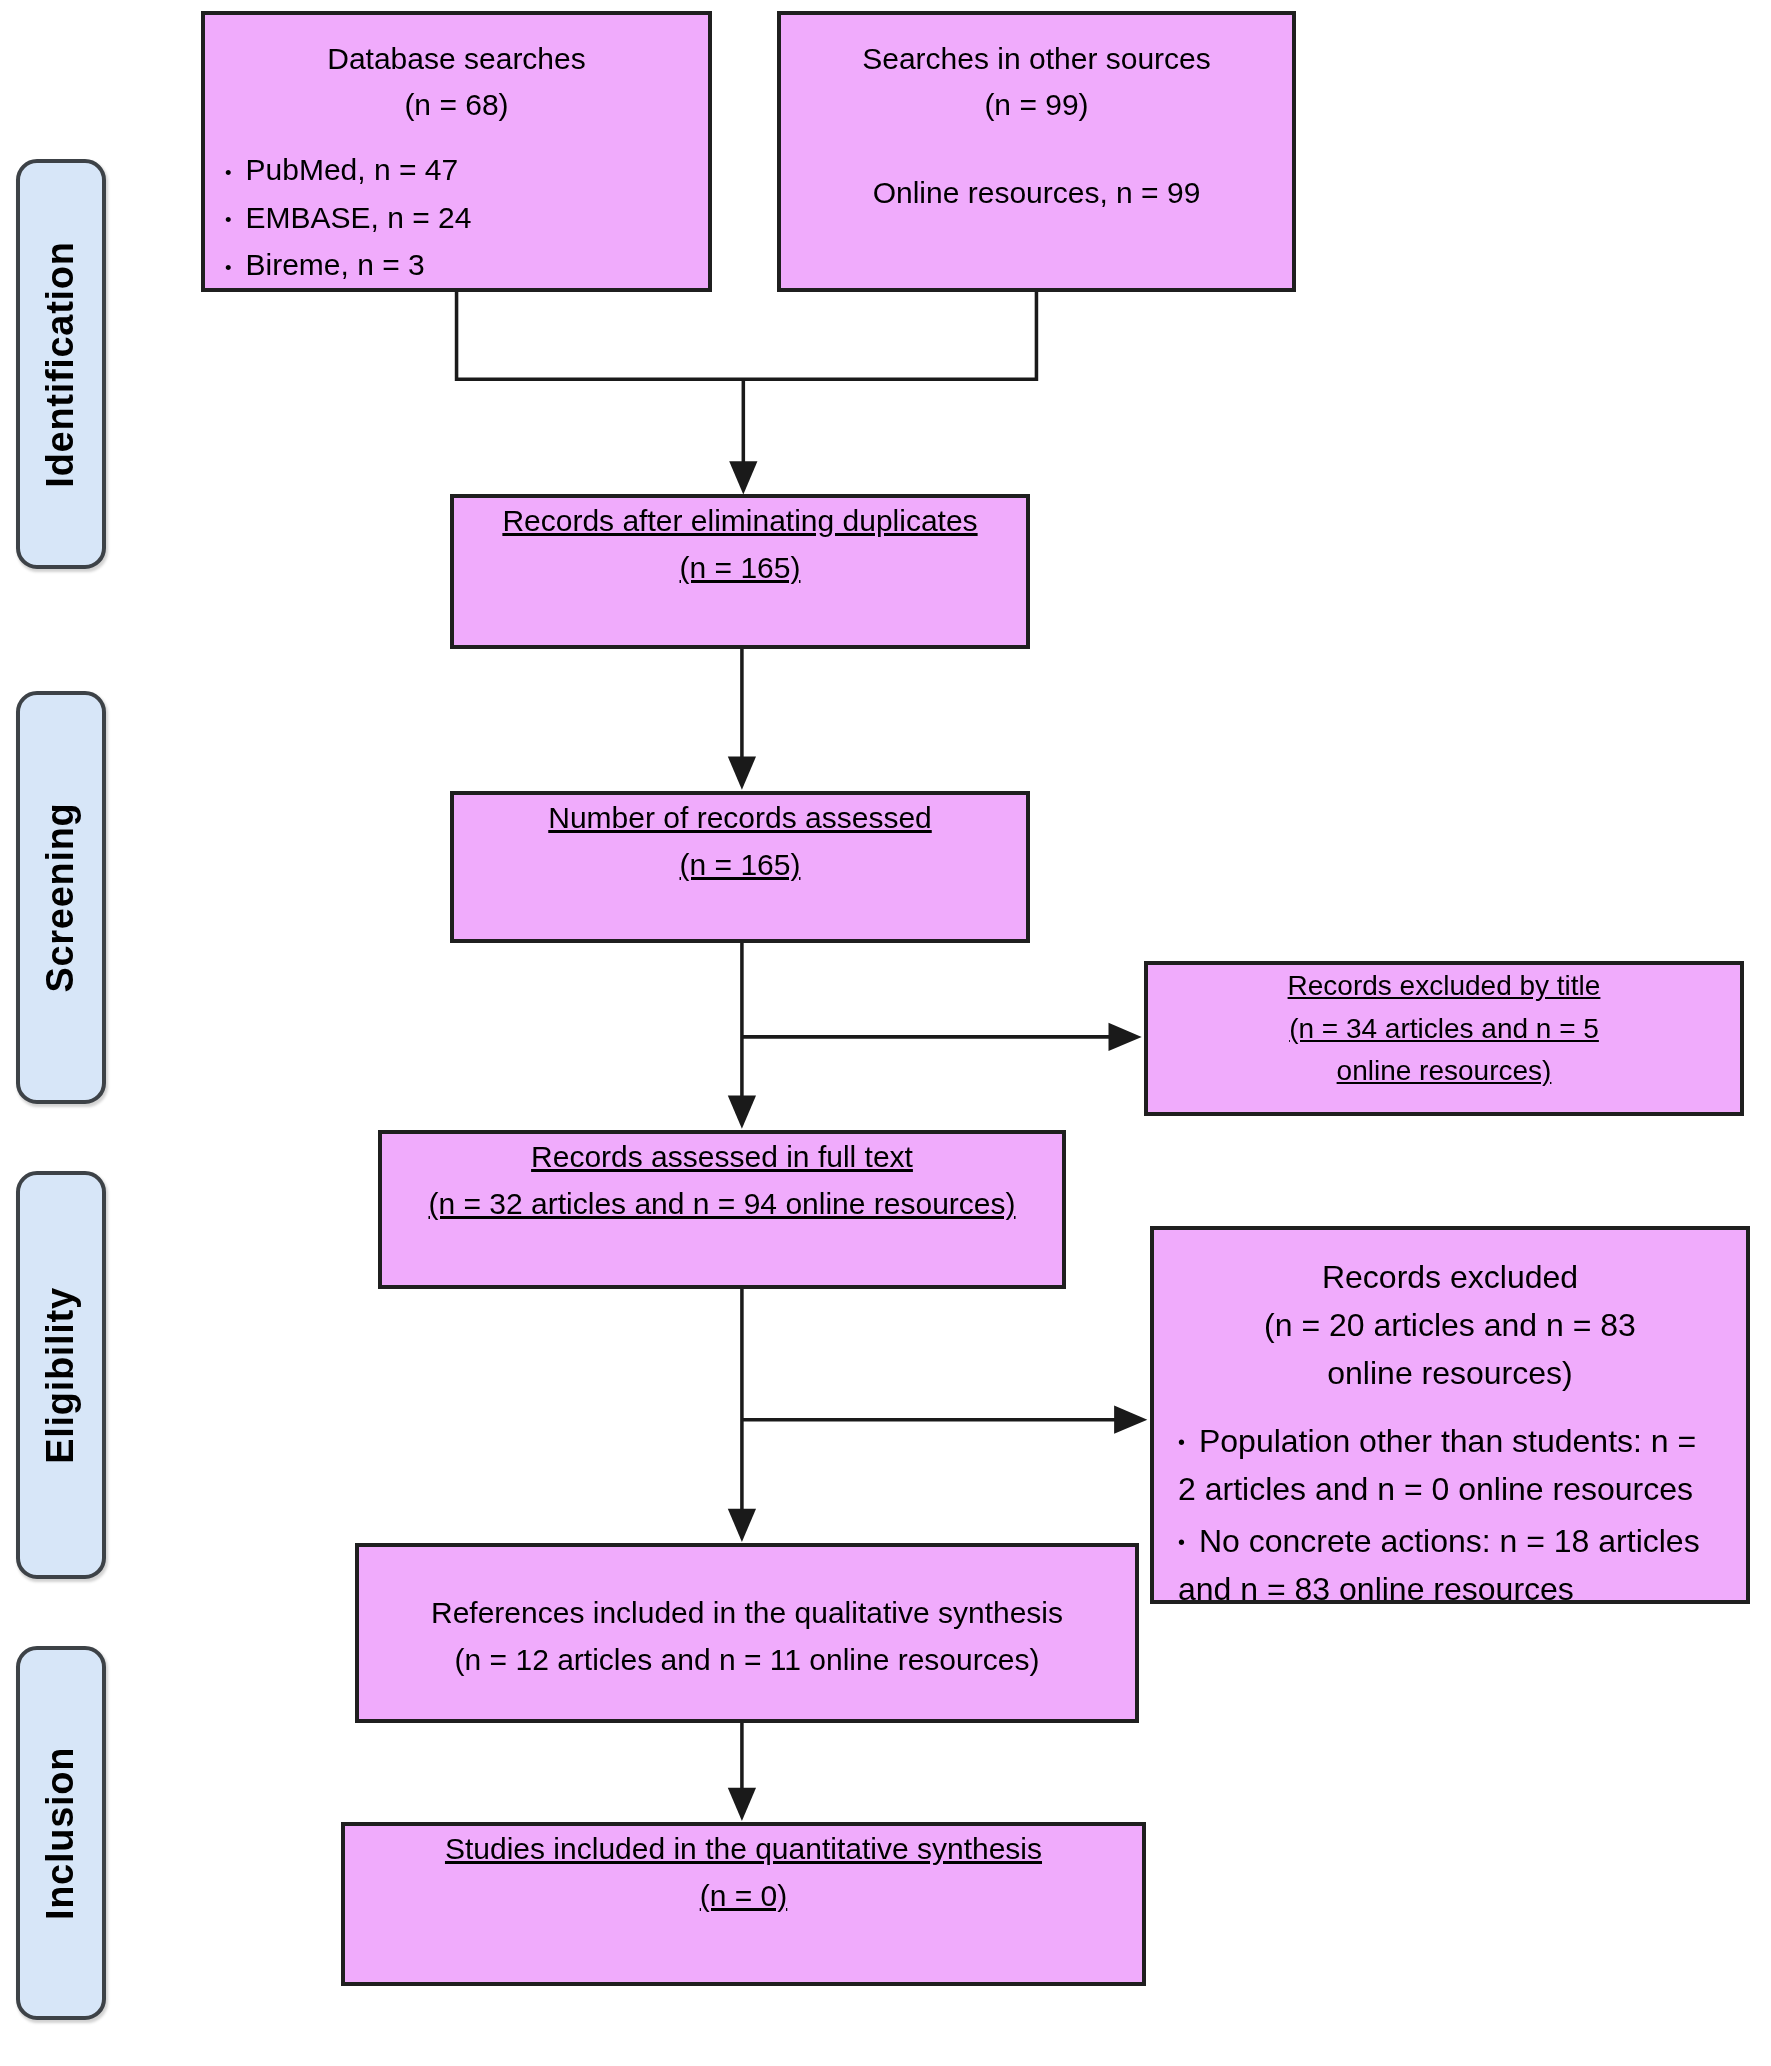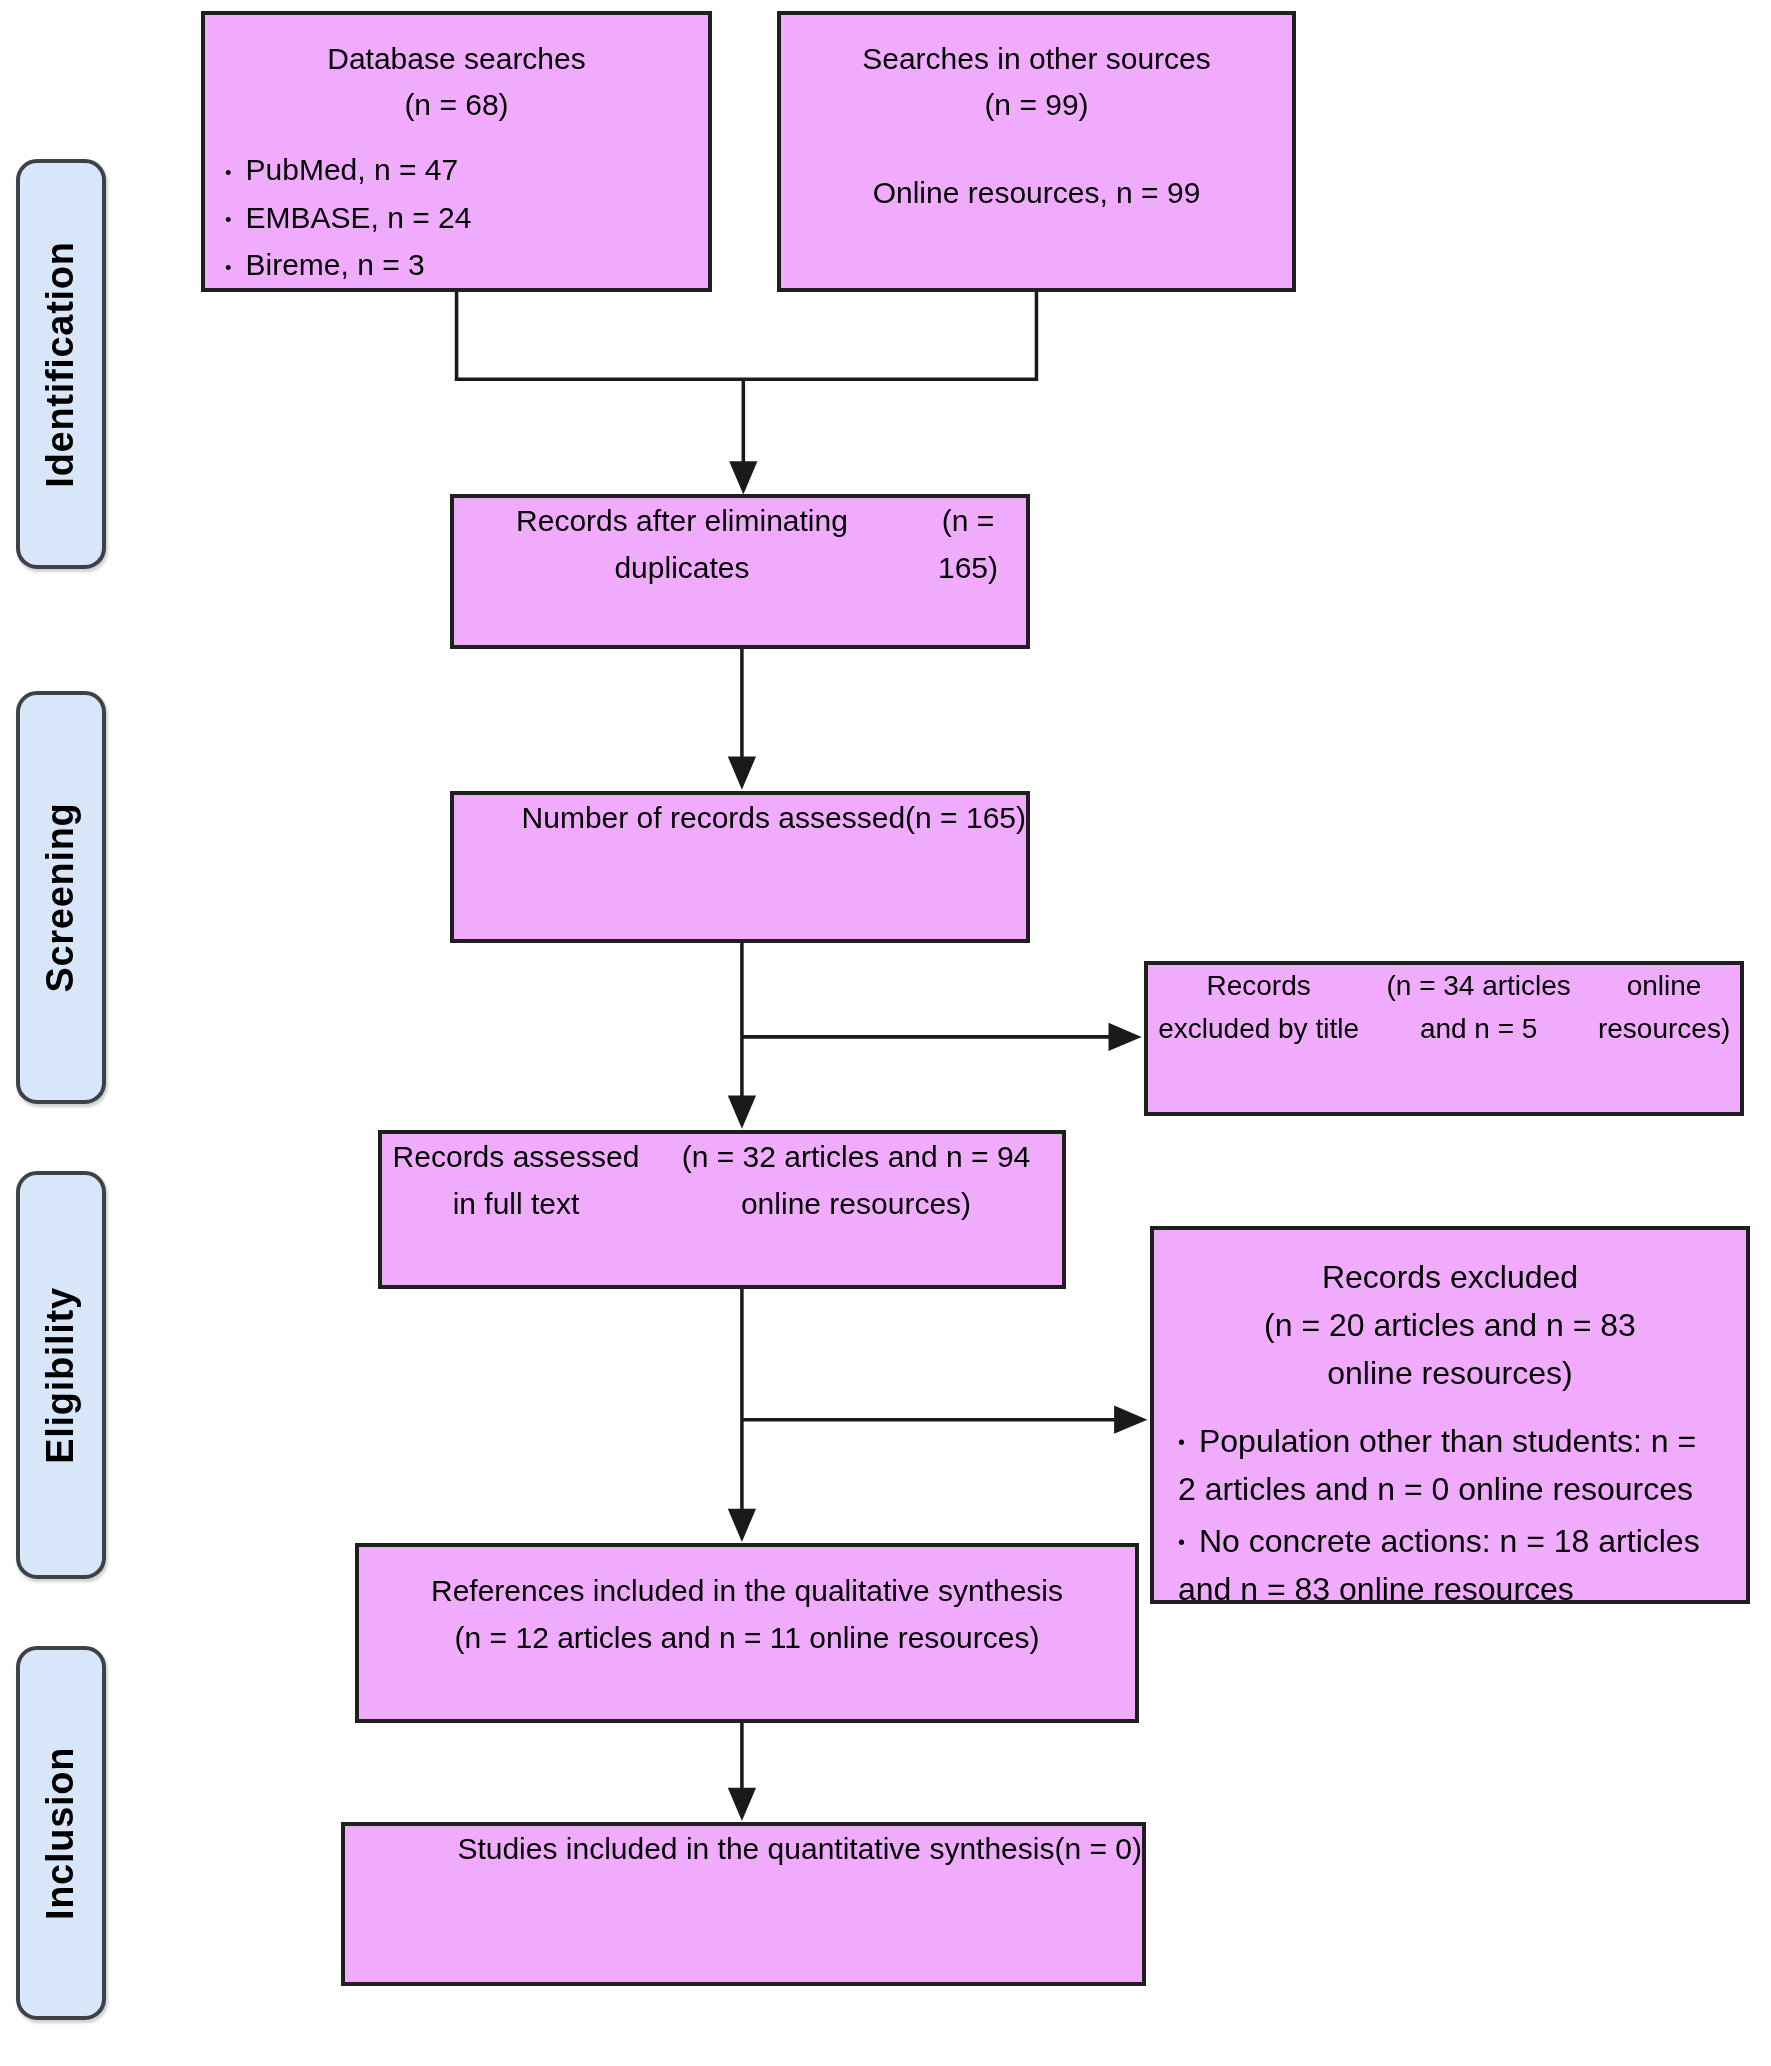--- a/index.html
+++ b/index.html
@@ -51,30 +51,30 @@
   .box {
     position:absolute;
     background:#f0abfc;
     border:4.2px solid var(--box-border);
     box-sizing:border-box;
     font-size:30px;
     line-height:1.55;
     text-align:center;
   }
   .box .line { display:block; }
-  .centered { display:flex; flex-direction:row; justify-content:flex-end; }
+  .centered { display:flex; flex-direction:column; justify-content:flex-start;text-decoration:underline; }
 
   #box-db         { left:201px;  top:10.6px;   width:511px;  height:281px; padding-top:21px; }
   #box-other      { left:777px; top:10.6px;   width:519px;  height:281px; padding-top:21px; }
   #box-dedup      { left:450px;  top:494px;  width:580px;  height:155px; }
   #box-assessed   { left:450px;  top:791px; width:580px;  height:152px; }
   #box-excl-title { left:1144px; top:961px; width:600px;  height:155px; font-size:28px; line-height:1.52; }
   #box-fulltext   { left:378px;  top:1130px; width:688px; height:159px; }
   #box-excl-full  { left:1150px; top:1226px; width:600px;  height:378px; padding:22.6px 20px 0 20px; font-size:32px; line-height:1.5; }
-  #box-qual       { left:355px;  top:1543px; width:784px; height:180px; padding-top:21px; }
+  #box-qual       { left:355px;  top:1543px; width:784px; height:180px; padding-top:43px; }
   #box-quant      { left:341px;  top:1822px; width:805px; height:164px; }
 
   
   ul.bullets { list-style:none; margin:18.4px 0 0 0; padding:0 0 0 20px; text-align:left; font-size:30px; }
   ul.bullets li { line-height:45px; }
   .bullet-dot { font-size:0.62em; vertical-align:middle; margin-right:14px; }
   .wrap-bullets { margin-top:20px; text-align:left; }
   .wrap-bullets p { margin:4px; }
 
   #box-other .note { margin-top:41px; }

